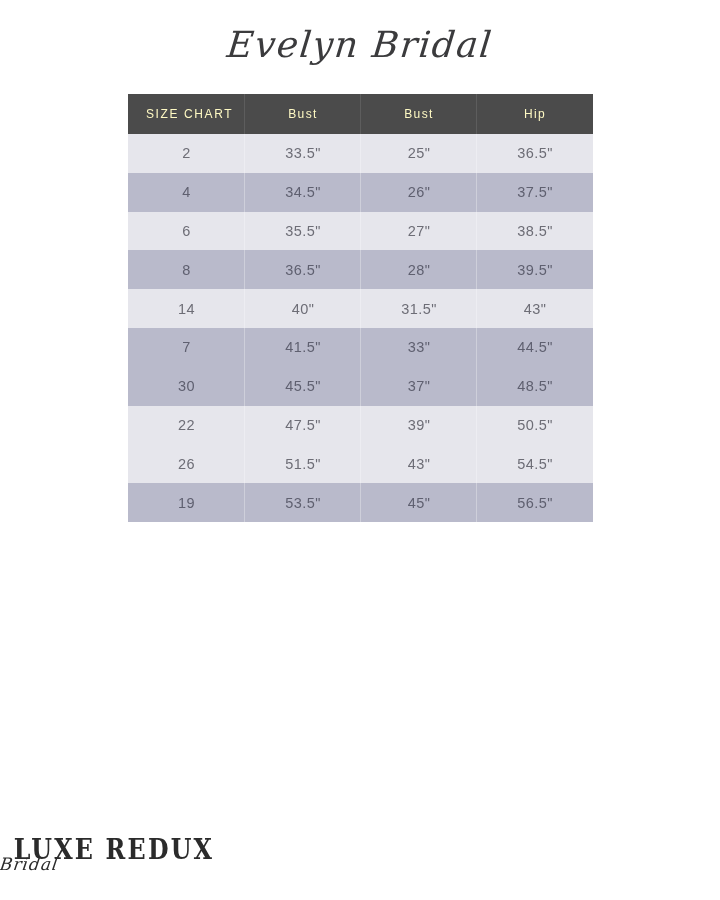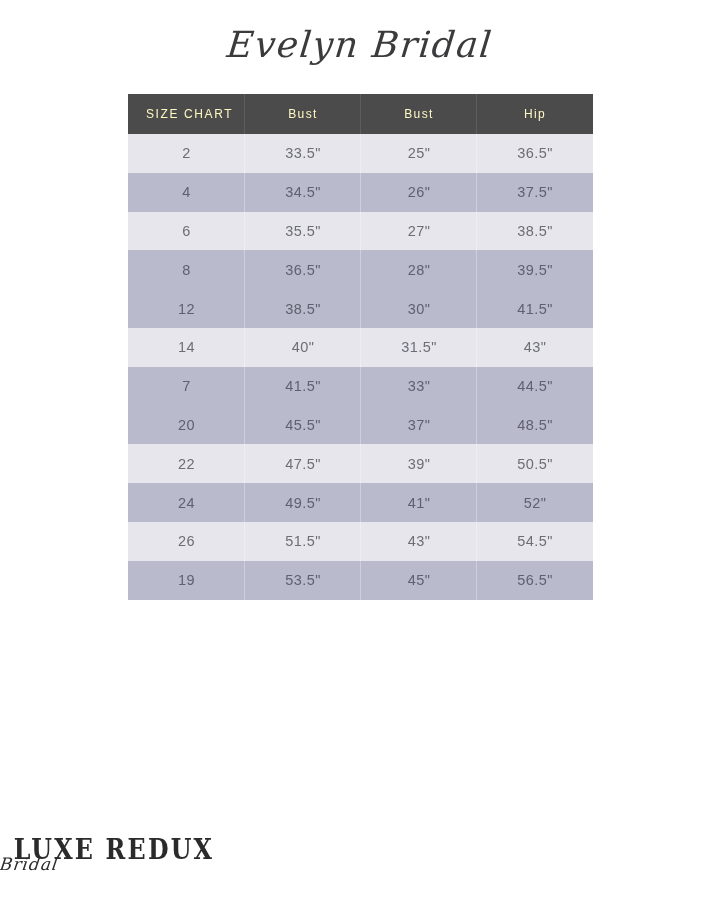--- a/index.html
+++ b/index.html
@@ -176,56 +176,44 @@
           <td class="cell-bust">35.5"</td>
           <td class="cell-waist">27"</td>
           <td class="cell-hip">38.5"</td>
         </tr>
         <tr class="row-dark">
           <td class="cell-size">8</td>
           <td class="cell-bust">36.5"</td>
           <td class="cell-waist">28"</td>
           <td class="cell-hip">39.5"</td>
         </tr>
-        <tr class="row-dark">
-          <td class="cell-size">12</td>
-          <td class="cell-bust">38.5"</td>
-          <td class="cell-waist">30"</td>
-          <td class="cell-hip">41.5"</td>
-        </tr>
         <tr class="row-light">
           <td class="cell-size">14</td>
           <td class="cell-bust">40"</td>
           <td class="cell-waist">31.5"</td>
           <td class="cell-hip">43"</td>
         </tr>
         <tr class="row-dark">
           <td class="cell-size">7</td>
           <td class="cell-bust">41.5"</td>
           <td class="cell-waist">33"</td>
           <td class="cell-hip">44.5"</td>
         </tr>
         <tr class="row-dark">
-          <td class="cell-size">20</td>
+          <td class="cell-size">30</td>
           <td class="cell-bust">45.5"</td>
           <td class="cell-waist">37"</td>
           <td class="cell-hip">48.5"</td>
         </tr>
         <tr class="row-light">
           <td class="cell-size">22</td>
           <td class="cell-bust">47.5"</td>
           <td class="cell-waist">39"</td>
           <td class="cell-hip">50.5"</td>
         </tr>
-        <tr class="row-dark">
-          <td class="cell-size">24</td>
-          <td class="cell-bust">49.5"</td>
-          <td class="cell-waist">41"</td>
-          <td class="cell-hip">52"</td>
-        </tr>
         <tr class="row-light">
           <td class="cell-size">26</td>
           <td class="cell-bust">51.5"</td>
           <td class="cell-waist">43"</td>
           <td class="cell-hip">54.5"</td>
         </tr>
         <tr class="row-dark">
           <td class="cell-size">19</td>
           <td class="cell-bust">53.5"</td>
           <td class="cell-waist">45"</td>

